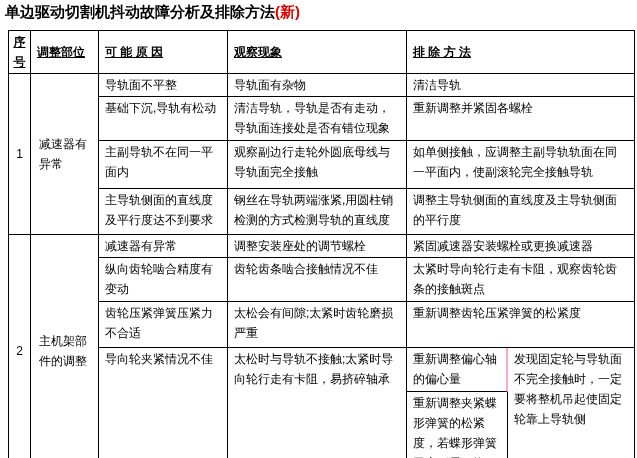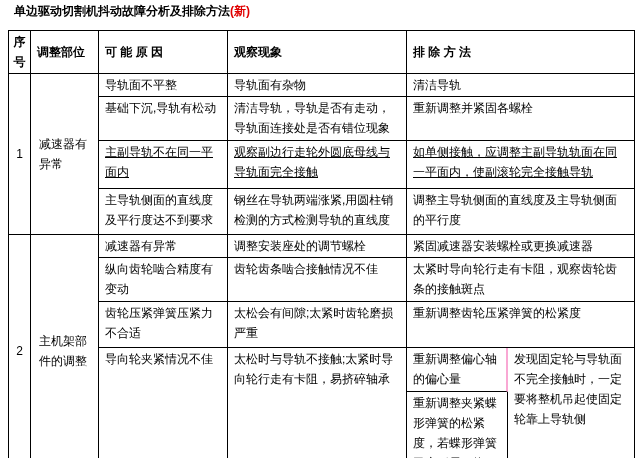--- a/index.html
+++ b/index.html
@@ -1,21 +1,21 @@
 <!DOCTYPE html>
 <html><head>
 <meta charset="utf-8">
 <style>
   html,body{margin:0;padding:0;background:#fff;}
   #page{
     position:relative;width:637px;height:458px;overflow:hidden;background:#fff;
     font-family:"Liberation Sans","DejaVu Sans",sans-serif;color:#000;
   }
   #doc-title{
-    position:absolute;left:14px;top:3px;font-size:12px;font-weight:bold;
+    position:absolute;left:5px;top:3px;font-size:15px;font-weight:bold;
     letter-spacing:0px;white-space:nowrap;
   }
   #doc-title .new-tag{color:#e00000;font-weight:bold;}
   table.fault-table{
     position:absolute;left:8px;top:30px;width:626px;
     border-collapse:collapse;table-layout:fixed;
     font-size:12px;line-height:20px;
   }
   .fault-table col.c-idx{width:22px;}
   .fault-table col.c-part{width:68px;}
@@ -23,25 +23,25 @@
   .fault-table col.c-obs{width:179px;}
   .fault-table col.c-sol{width:228px;}
   .fault-table th,.fault-table td{
     border:1px solid #000;padding:1px 6px;vertical-align:top;text-align:left;
     font-weight:normal;overflow:hidden;word-break:break-all;
   }
   .fault-table th{font-weight:bold;vertical-align:middle;}
   .fault-table th.idx{padding:1px 2px;text-align:center;}
   .fault-table td.idx{ text-align:center;vertical-align:middle;}
   .fault-table td.part{vertical-align:middle;padding:1px 8px;}
-  tr.h-header{height:35px;}
+  tr.h-header{height:35px;text-decoration:underline;}
   tr.h-22{height:22px;}
   tr.h-44{height:44px;}
   tr.h-46{height:46px;}
-  tr.h-48{height:48px;text-decoration:underline;}
+  tr.h-48{height:48px;}
   tr.h-118{height:118px;}
   td.split{padding:0;vertical-align:top;}
   .split-grid{
     display:grid;grid-template-columns:101px 1fr;grid-template-rows:44px 1fr;
     width:100%;height:118px;
   }
   .split-grid .cell{padding:1px 6px;word-break:break-all;}
   .split-grid .sg-left1{border-right:2px solid #f9a8d4;border-bottom:1px solid #000;}
   .split-grid .sg-left2{border-right:1px solid #000;}
   .split-grid .sg-right{grid-row:1 / span 2;grid-column:2;}

